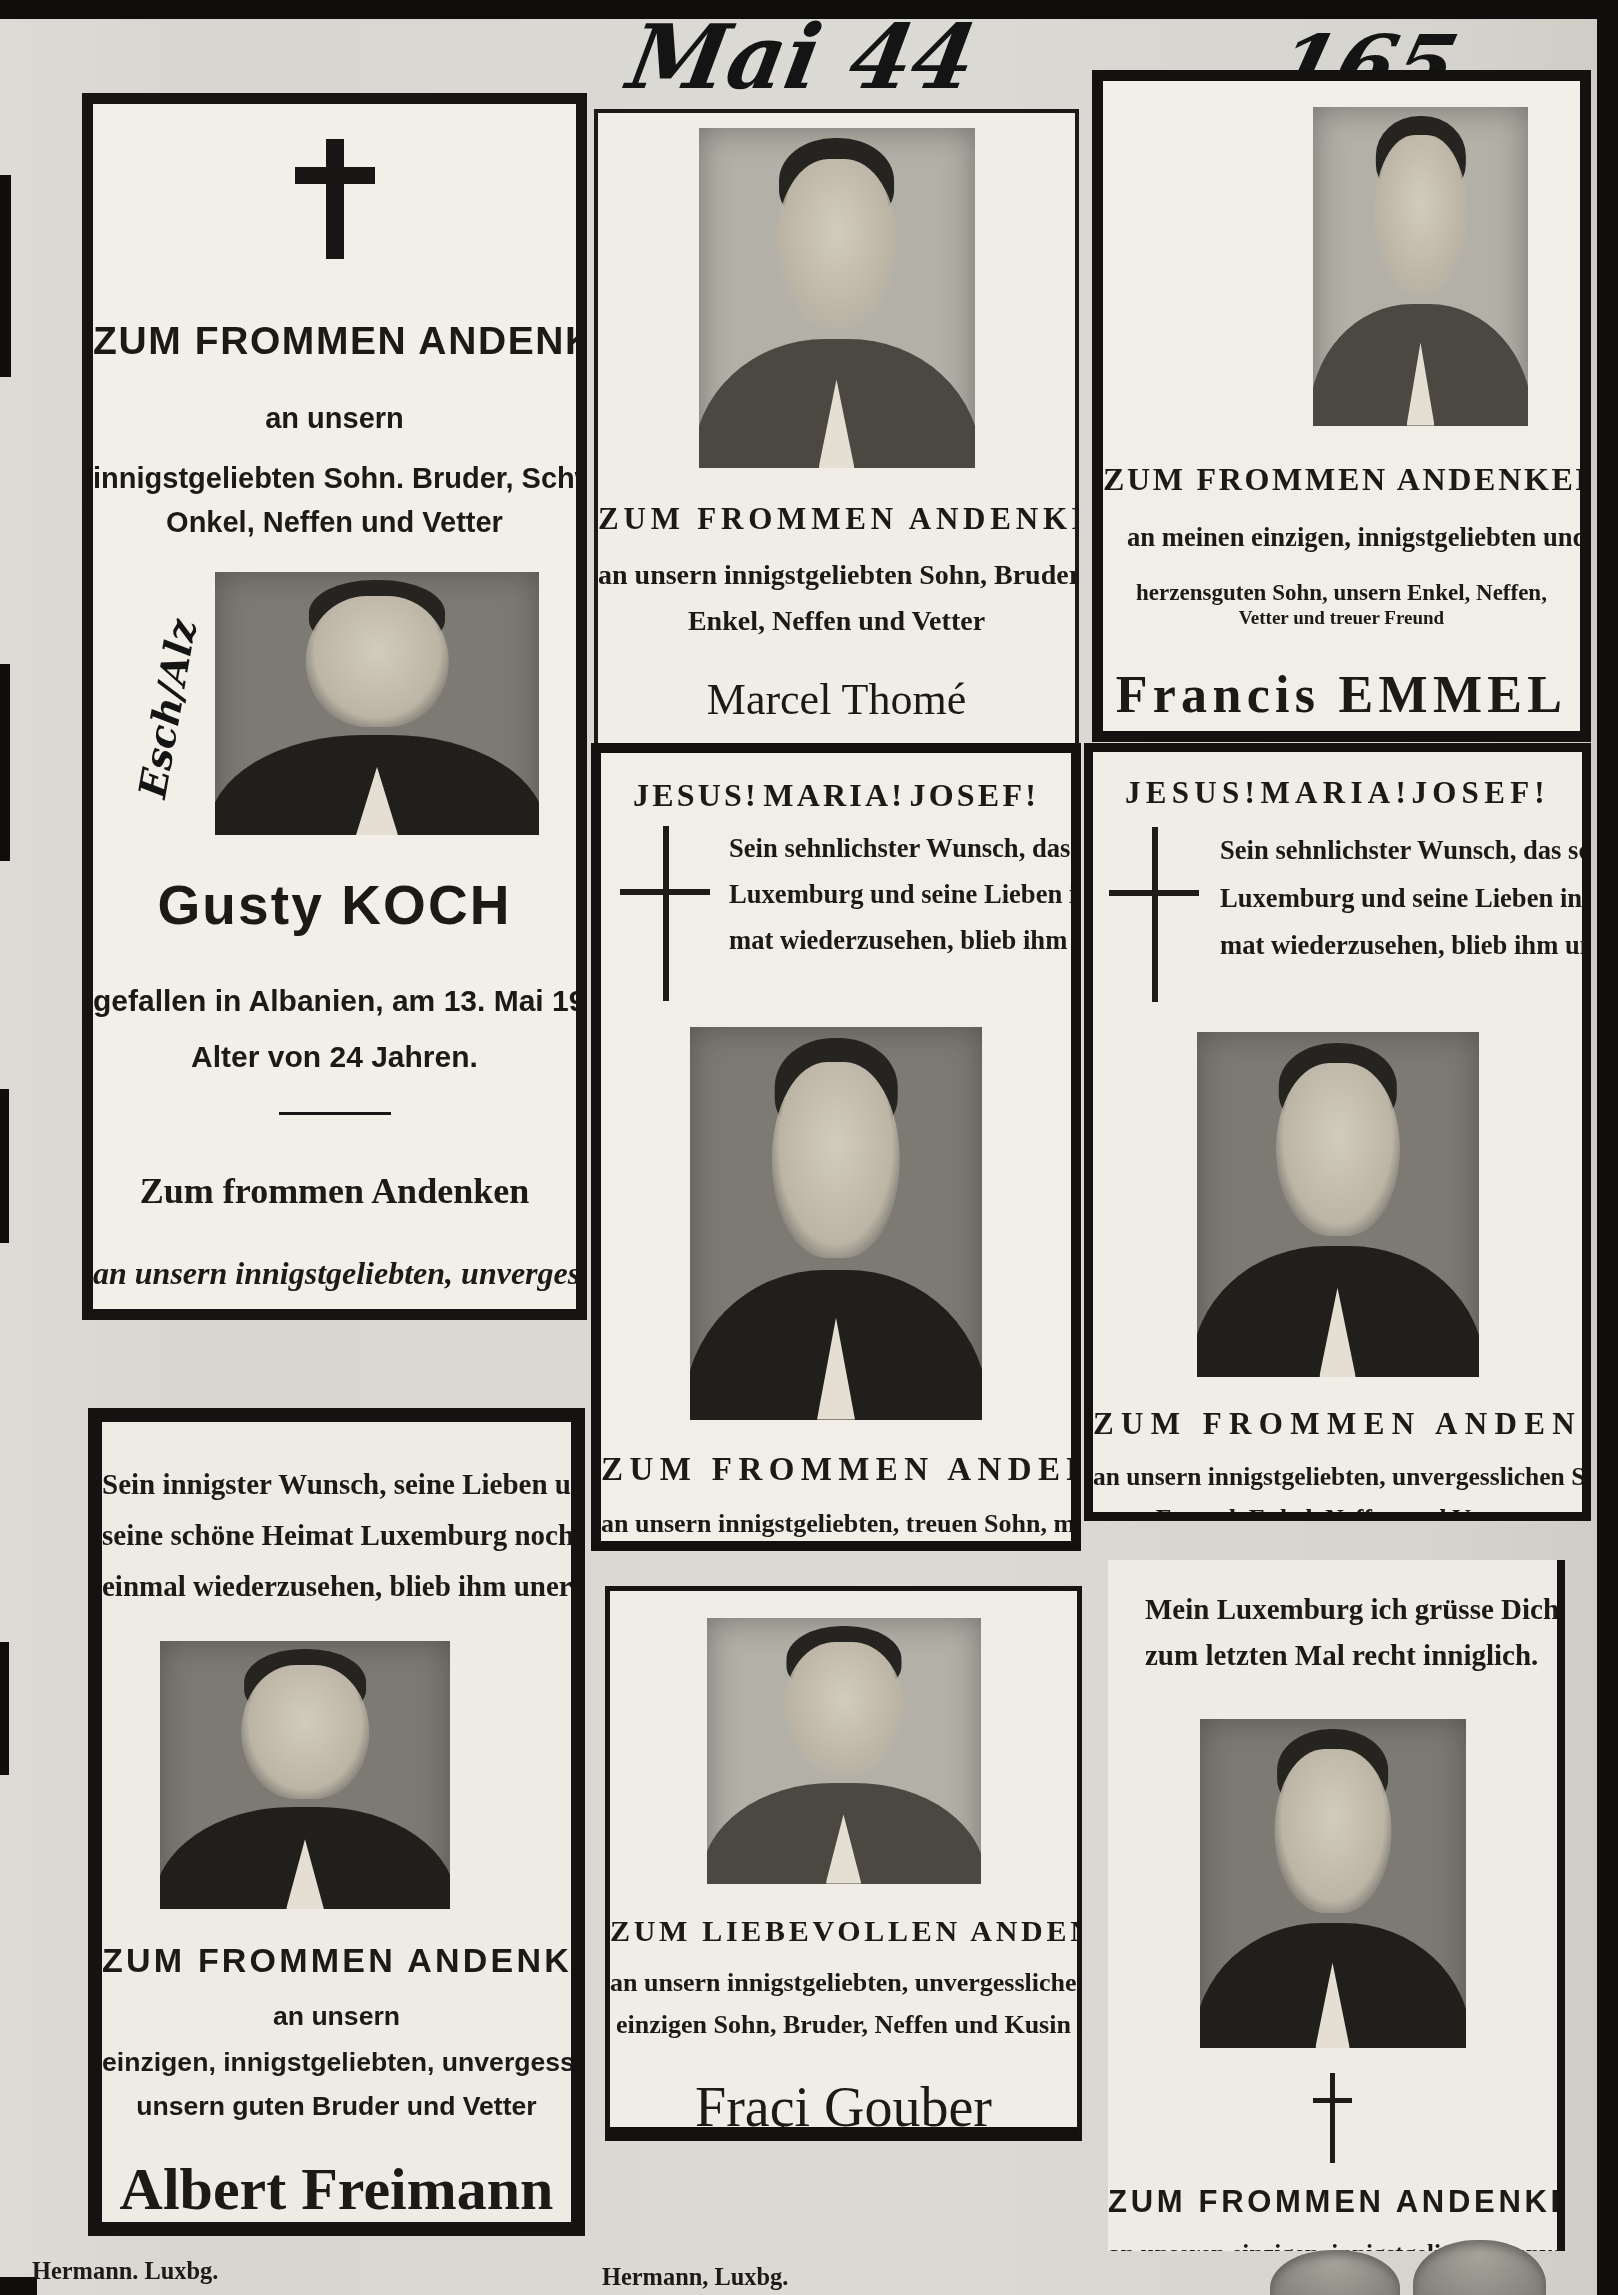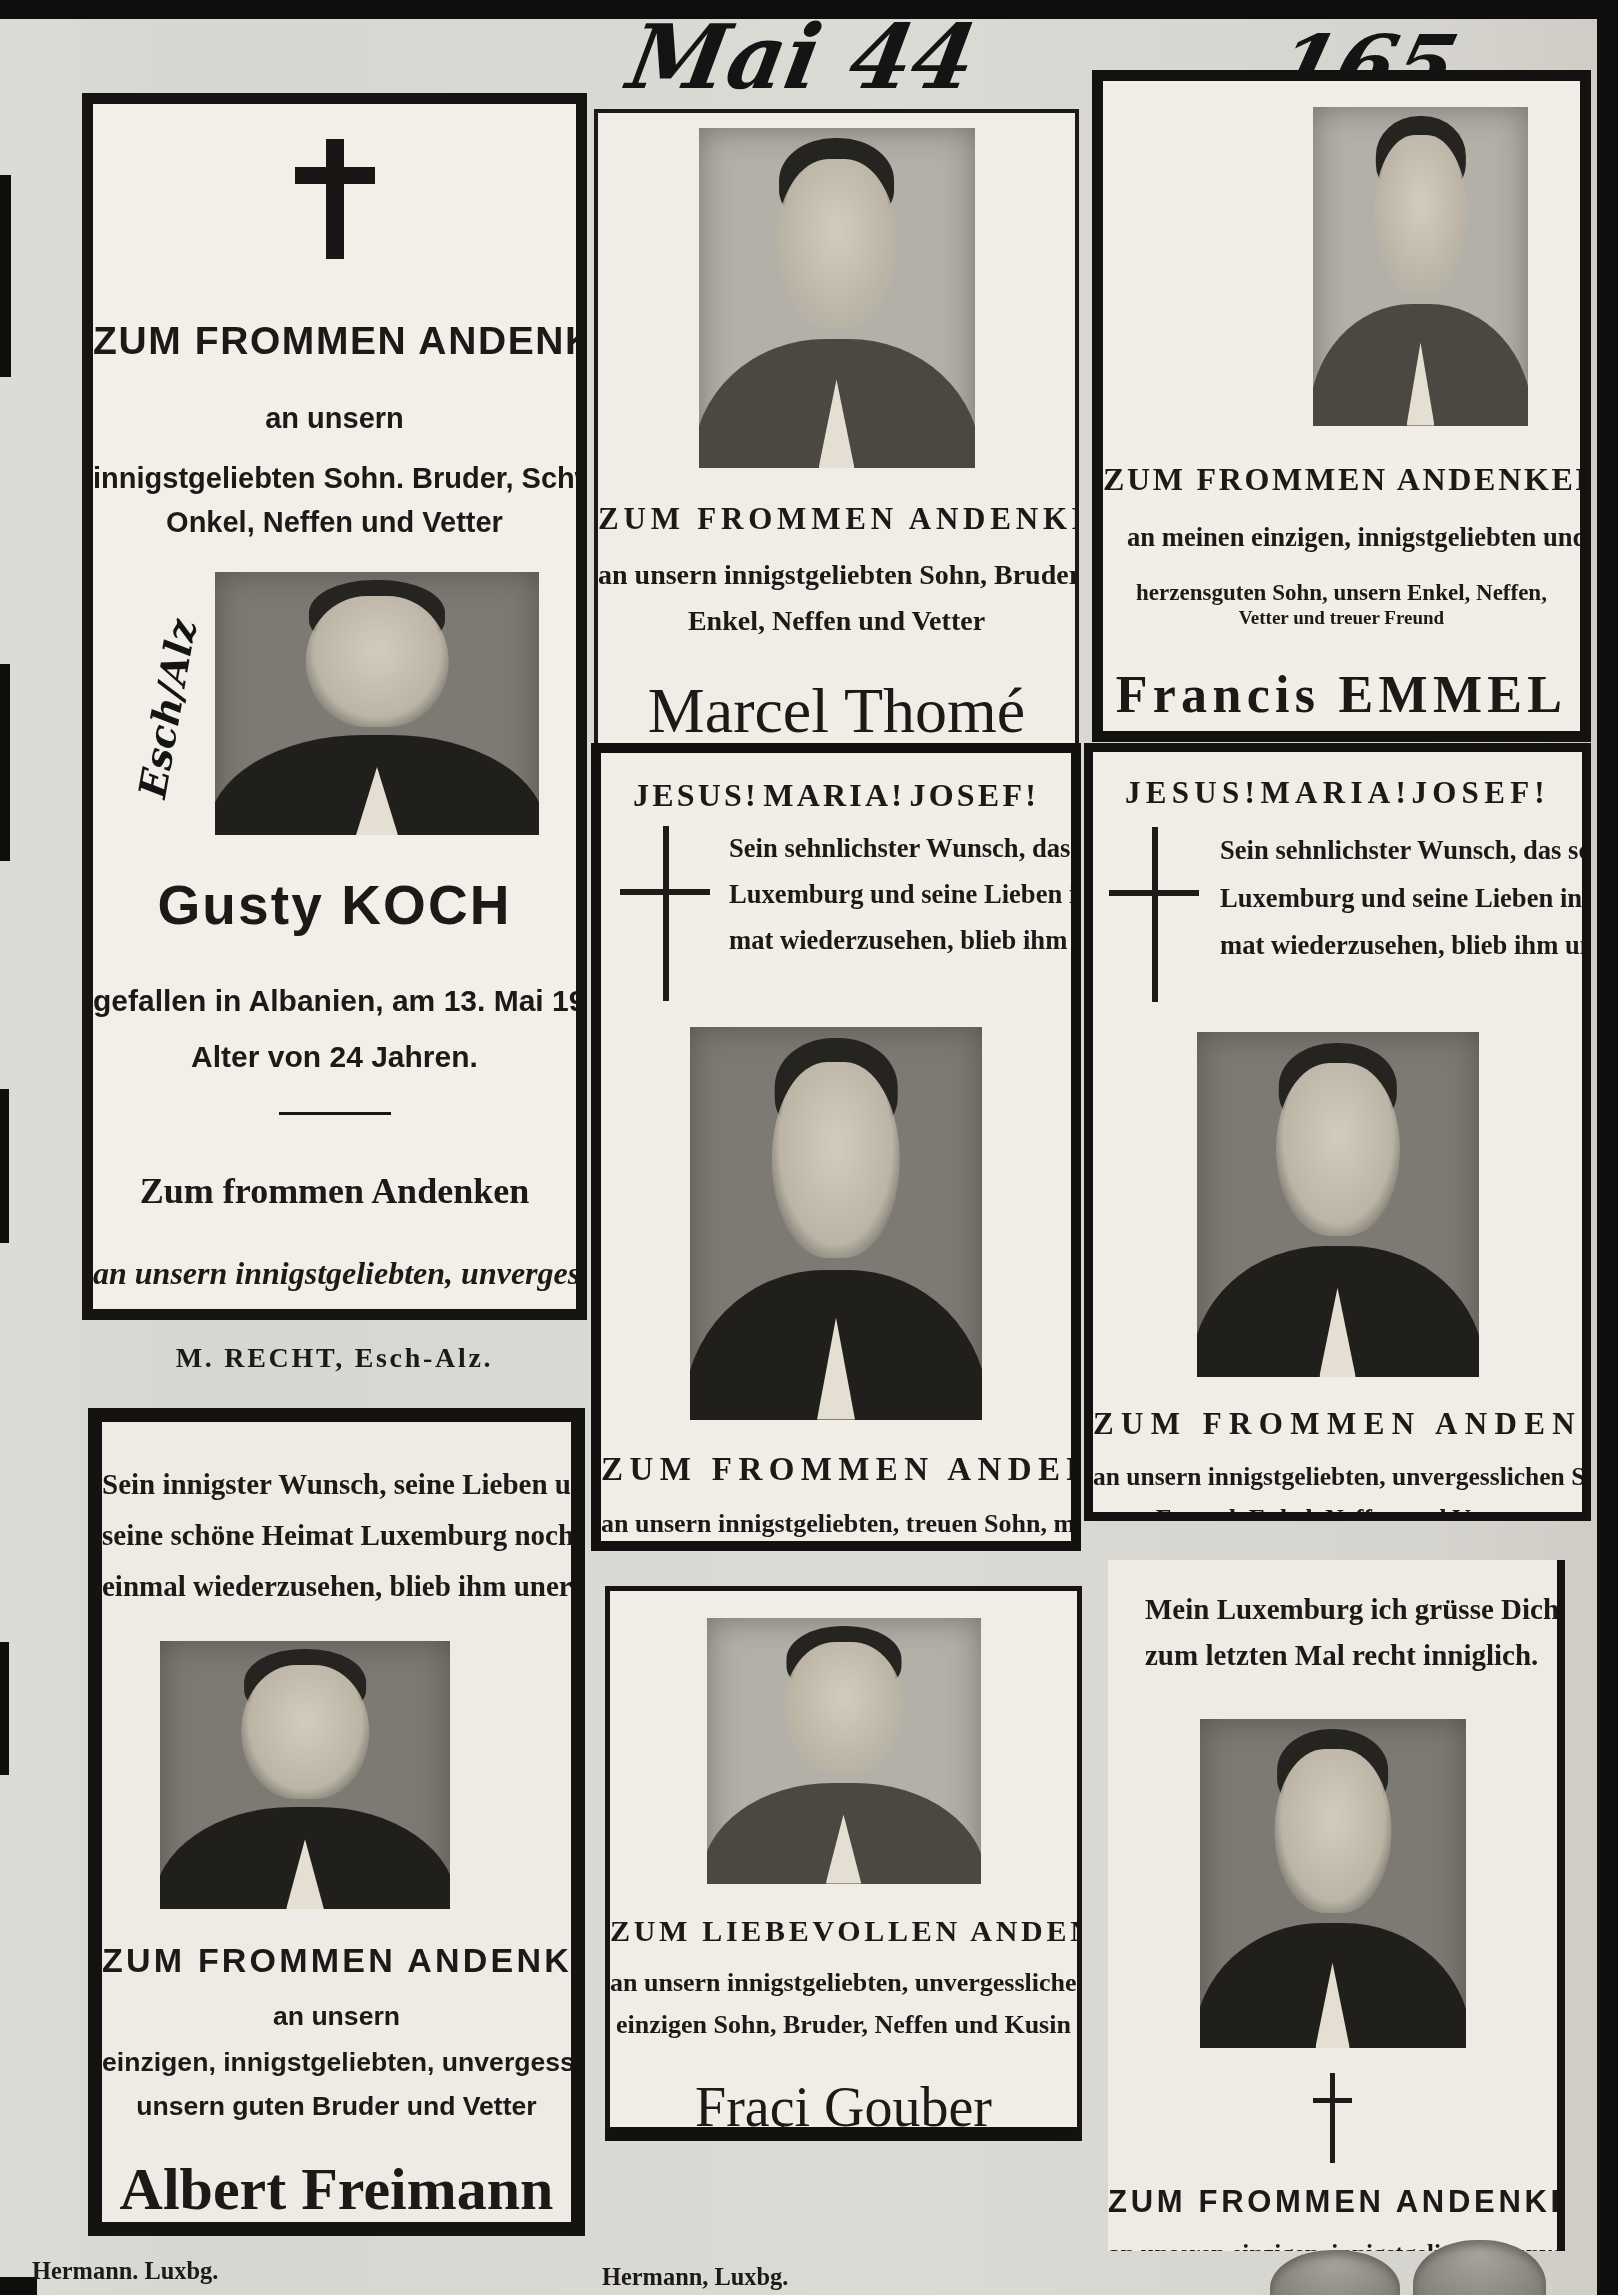--- a/index.html
+++ b/index.html
@@ -100,21 +100,20 @@
     <div class="ln sans b" style="margin-top:47px;font-size:30px;">gefallen in Albanien, am 13. Mai 1944, im</div>
     <div class="ln sans b" style="margin-top:22px;font-size:30px;">Alter von 24 Jahren.</div>
     <div class="divider" style="margin-top:38px;"></div>
 
     <div class="ln serif b" style="margin-top:55px;font-size:36px;">Zum frommen Andenken</div>
     <div class="ln serif b i" style="margin-top:43px;font-size:32px;">an unsern innigstgeliebten, unvergess-</div>
     <div class="ln serif b i" style="margin-top:12.8px;font-size:32px;">lichen Sohn, Bruder, Neffen und Vetter</div>
 
   </div>
 
-  <div class="caption ln" style="left:82px;top:1342px;width:505px;text-align:center;font-size:28px;letter-spacing:2.7px;">M. RECHT, Esch-Alz.</div>
 
   <div class="card" style="left:88px;top:1408px;width:497px;height:828px;border:14px solid #141311;background:#edebe4;">
     <div class="ln serif b" style="margin-top:46px;font-size:29px;">Sein innigster Wunsch, seine Lieben und</div>
     <div class="ln serif b" style="margin-top:18px;font-size:29px;">seine schöne Heimat Luxemburg noch</div>
     <div class="ln serif b" style="margin-top:18px;font-size:29px;">einmal wiederzusehen, blieb ihm unerfüllt.</div>
     <div class="photo tone-dark" style="margin:38px 0 0 58px;width:290px;height:268px;">
       <div class="hair"></div>
         <div class="head"></div>
         <div class="body"></div>
         <div class="shirt"></div>
@@ -132,21 +131,21 @@
   <div class="card" style="left:594px;top:109px;width:485px;height:638px;border:4.3px solid #1b1a18;background:#efede6;">
     <div class="photo tone-light" style="margin:15px auto 0;width:276px;height:340px;">
       <div class="hair"></div>
         <div class="head"></div>
         <div class="body"></div>
         <div class="shirt"></div>
     </div>
     <div class="ln serif b" style="margin-top:33px;font-size:31px;letter-spacing:4.8px;">ZUM FROMMEN ANDENKEN</div>
     <div class="ln serif b" style="margin-top:22px;font-size:28px;">an unsern innigstgeliebten Sohn, Bruder,</div>
     <div class="ln serif b" style="margin-top:14px;font-size:28px;">Enkel, Neffen und Vetter</div>
-    <div class="ln serif" style="margin-top:37px;font-size:64px;">Marcel Thomé</div>
+    <div class="ln serif" style="margin-top:37px;font-size:44px;">Marcel Thomé</div>
 
   </div>
 
   <div class="card" style="left:591px;top:743px;width:490px;height:808px;border:10.6px solid #121110;background:#f0eee7;">
     <div class="invoke-row" style="margin-top:24.4px;font-size:32px;letter-spacing:3.2px;">
       <span>JESUS!</span>
       <span>MARIA!</span>
       <span>JOSEF!</span>
     </div>
     <div class="wish-row" style="margin:11.7px 21px 0 19px;">

